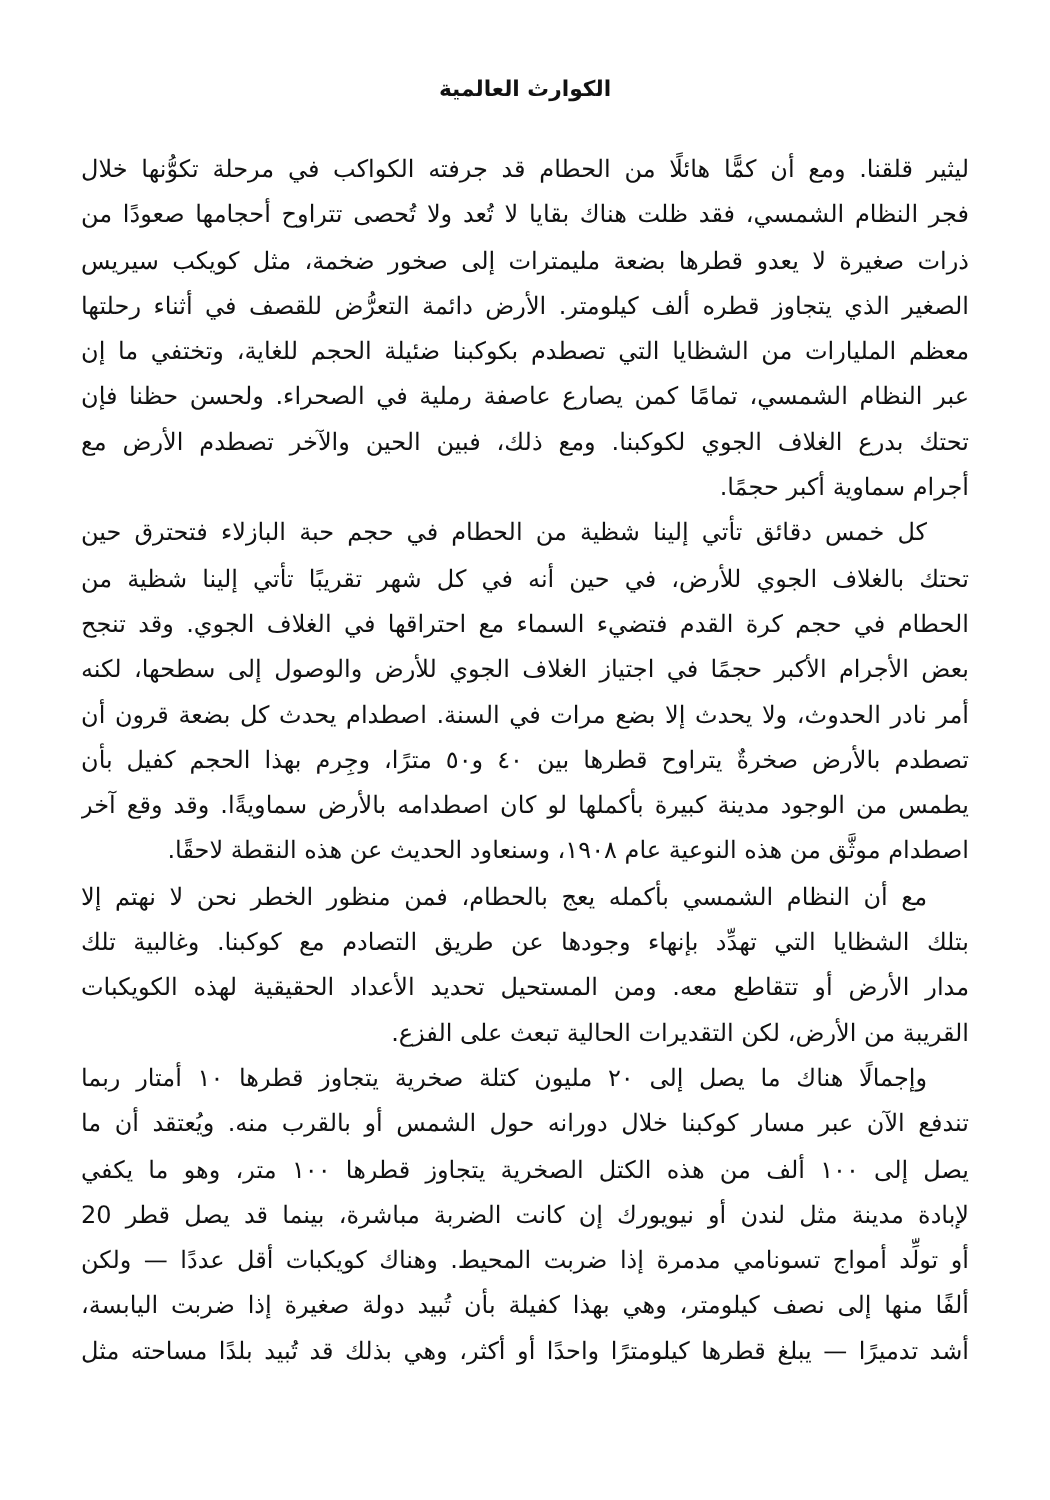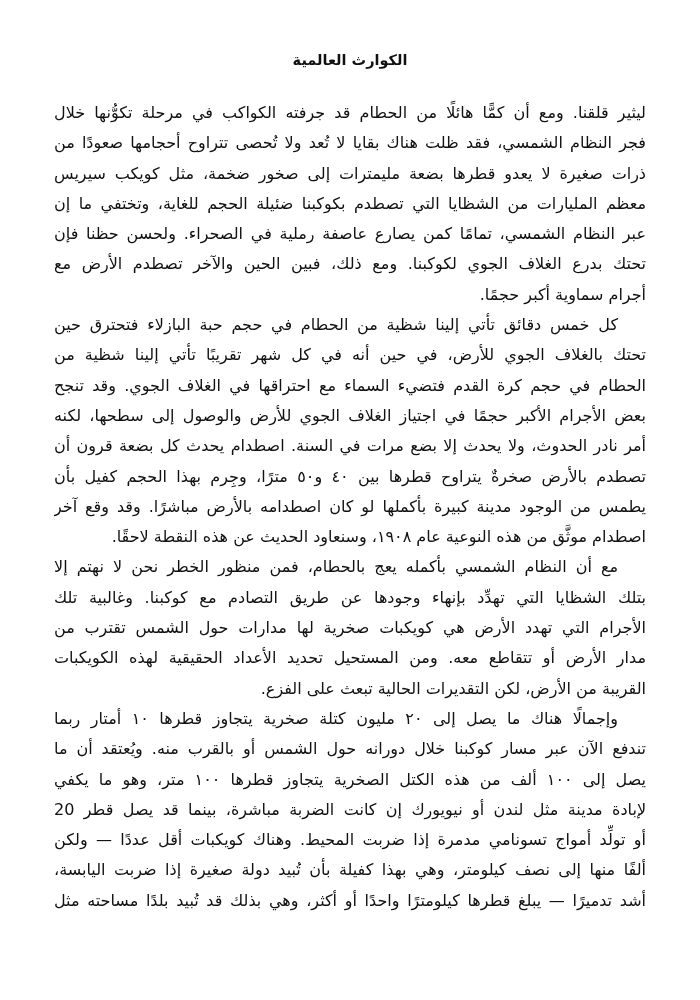--- a/index.html
+++ b/index.html
@@ -56,39 +56,39 @@
 </head>
 <body>
 
 <div class="page">
   <h1 class="page-title">الكوارث العالمية</h1>
   <div class="page-body">
       <div class="para">
         <div class="line">ليثير قلقنا. ومع أن كمًّا هائلًا من الحطام قد جرفته الكواكب في مرحلة تكوُّنها خلال</div>
         <div class="line">فجر النظام الشمسي، فقد ظلت هناك بقايا لا تُعد ولا تُحصى تتراوح أحجامها صعودًا من</div>
         <div class="line">ذرات صغيرة لا يعدو قطرها بضعة مليمترات إلى صخور ضخمة، مثل كويكب سيريس</div>
+        <div class="line">الصغير الذي يتجاوز قطره ألف كيلومتر. الأرض دائمة التعرُّض للقصف في أثناء رحلتها</div>
         <div class="line">معظم المليارات من الشظايا التي تصطدم بكوكبنا ضئيلة الحجم للغاية، وتختفي ما إن</div>
         <div class="line">عبر النظام الشمسي، تمامًا كمن يصارع عاصفة رملية في الصحراء. ولحسن حظنا فإن</div>
         <div class="line">تحتك بدرع الغلاف الجوي لكوكبنا. ومع ذلك، فبين الحين والآخر تصطدم الأرض مع</div>
         <div class="line last">أجرام سماوية أكبر حجمًا.</div>
       </div>
       <div class="para indent">
         <div class="line">كل خمس دقائق تأتي إلينا شظية من الحطام في حجم حبة البازلاء فتحترق حين</div>
         <div class="line">تحتك بالغلاف الجوي للأرض، في حين أنه في كل شهر تقريبًا تأتي إلينا شظية من</div>
         <div class="line">الحطام في حجم كرة القدم فتضيء السماء مع احتراقها في الغلاف الجوي. وقد تنجح</div>
         <div class="line">بعض الأجرام الأكبر حجمًا في اجتياز الغلاف الجوي للأرض والوصول إلى سطحها، لكنه</div>
         <div class="line">أمر نادر الحدوث، ولا يحدث إلا بضع مرات في السنة. اصطدام يحدث كل بضعة قرون أن</div>
         <div class="line">تصطدم بالأرض صخرةٌ يتراوح قطرها بين ٤٠ و٥٠ مترًا، وجِرم بهذا الحجم كفيل بأن</div>
-        <div class="line">يطمس من الوجود مدينة كبيرة بأكملها لو كان اصطدامه بالأرض مباشرًا. وقد وقع آخر</div>
+        <div class="line">يطمس من الوجود مدينة كبيرة بأكملها لو كان اصطدامه بالأرض سماويةًا. وقد وقع آخر</div>
         <div class="line last">اصطدام موثَّق من هذه النوعية عام ١٩٠٨، وسنعاود الحديث عن هذه النقطة لاحقًا.</div>
       </div>
       <div class="para indent">
         <div class="line">مع أن النظام الشمسي بأكمله يعج بالحطام، فمن منظور الخطر نحن لا نهتم إلا</div>
         <div class="line">بتلك الشظايا التي تهدِّد بإنهاء وجودها عن طريق التصادم مع كوكبنا. وغالبية تلك</div>
-        <div class="line">الأجرام التي تهدد الأرض هي كويكبات صخرية لها مدارات حول الشمس تقترب من</div>
         <div class="line">مدار الأرض أو تتقاطع معه. ومن المستحيل تحديد الأعداد الحقيقية لهذه الكويكبات</div>
         <div class="line last">القريبة من الأرض، لكن التقديرات الحالية تبعث على الفزع.</div>
       </div>
       <div class="para indent">
         <div class="line">وإجمالًا هناك ما يصل إلى ٢٠ مليون كتلة صخرية يتجاوز قطرها ١٠ أمتار ربما</div>
         <div class="line">تندفع الآن عبر مسار كوكبنا خلال دورانه حول الشمس أو بالقرب منه. ويُعتقد أن ما</div>
         <div class="line">يصل إلى ١٠٠ ألف من هذه الكتل الصخرية يتجاوز قطرها ١٠٠ متر، وهو ما يكفي</div>
         <div class="line">لإبادة مدينة مثل لندن أو نيويورك إن كانت الضربة مباشرة، بينما قد يصل قطر 20</div>
         <div class="line">أو تولِّد أمواج تسونامي مدمرة إذا ضربت المحيط. وهناك كويكبات أقل عددًا — ولكن</div>
         <div class="line">ألفًا منها إلى نصف كيلومتر، وهي بهذا كفيلة بأن تُبيد دولة صغيرة إذا ضربت اليابسة،</div>

